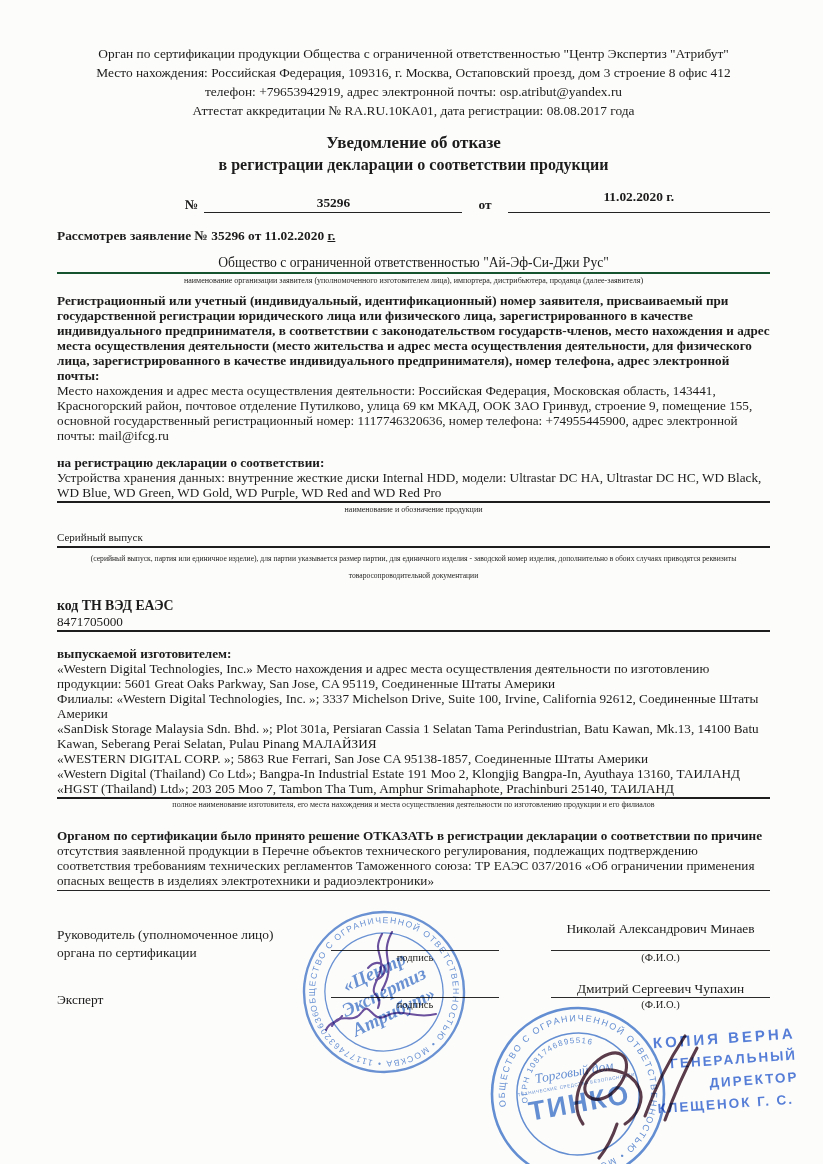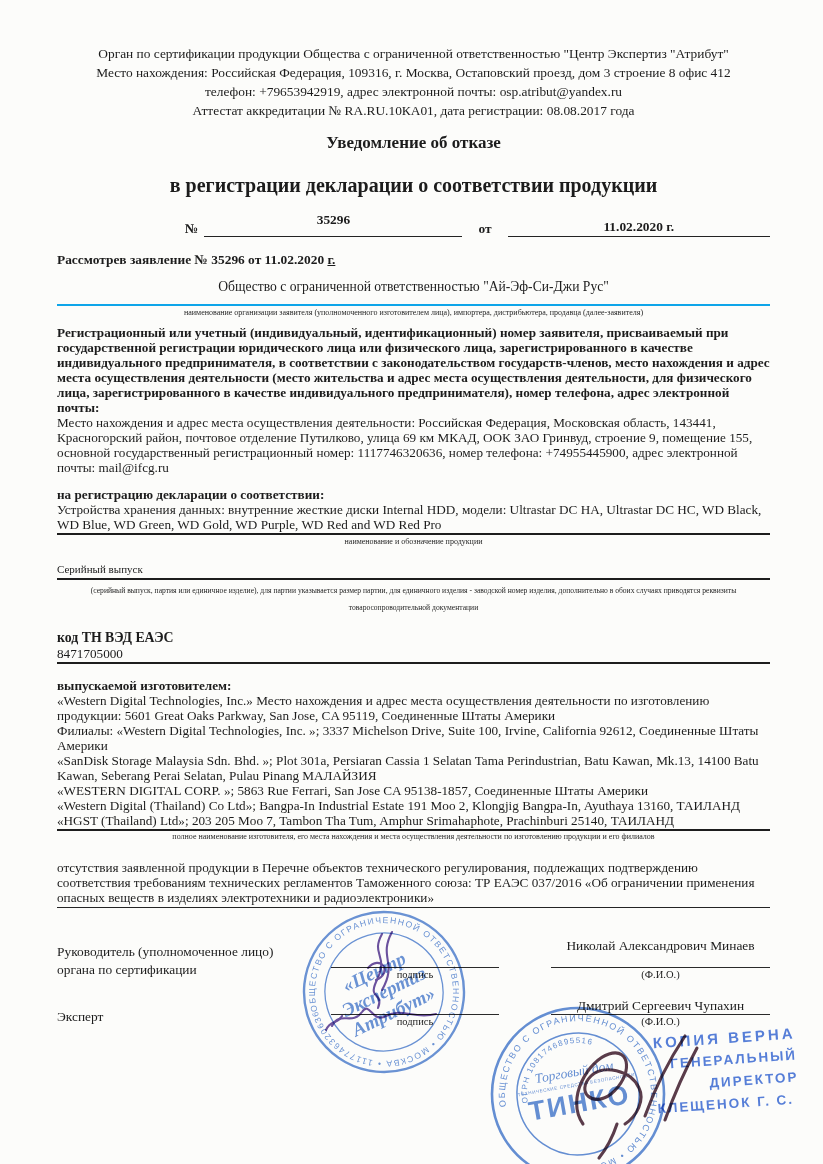--- a/index.html
+++ b/index.html
@@ -6,30 +6,30 @@
   body{
     width:823px;height:1164px;position:relative;overflow:hidden;
     background:#fcfcfa;
     font-family:"Liberation Serif","DejaVu Serif",serif;
     color:#1c1c1c;
   }
   .page{position:absolute;inset:0;padding:44px 53px 0 57px;box-sizing:border-box;}
   p{margin:0;}
   .doc-header{text-align:center;font-size:13.4px;line-height:19px;}
   .doc-title{text-align:center;font-weight:bold;font-size:17px;margin-top:13px;}
-  .doc-subtitle{text-align:center;font-weight:bold;font-size:20px;margin-top:21px;}
+  .doc-subtitle{text-align:center;font-weight:bold;font-size:16px;margin-top:3px;}
   .num-row{display:flex;align-items:flex-end;margin-top:15px;font-weight:bold;font-size:13.4px;}
   .nr-no{margin-left:128px;}
-  .nr-val{width:258px;border-bottom:1.6px solid #232323;text-align:center;margin-left:6px;padding-bottom:8px;}
+  .nr-val{width:258px;border-bottom:1.6px solid #232323;text-align:center;margin-left:6px;padding-bottom:1px;}
   .nr-from{margin-left:16px;}
-  .nr-date{flex:1;border-bottom:1.6px solid #232323;text-align:center;margin-left:16px;padding-bottom:1px;}
+  .nr-date{flex:1;border-bottom:1.6px solid #232323;text-align:center;margin-left:16px;padding-bottom:7px;}
   .reviewed{margin-top:15px;font-weight:bold;font-size:13.4px;}
   .u{text-decoration:underline;}
   .applicant{margin-top:11px;}
-  .applicant-name{display:block;text-align:center;font-size:13.6px;border-bottom:2px solid #0ea5e9;padding-bottom:9px;}
+  .applicant-name{display:block;text-align:center;font-size:13.6px;border-bottom:2px solid #14532d;padding-bottom:1px;}
   .caption{font-size:8px;line-height:9.5px;text-align:center;margin-top:1.5px;color:#1f1f1f;}
   .caption-sm{font-size:7.6px;line-height:17px;text-align:center;margin-top:1.5px;color:#1f1f1f;}
   .para{font-size:13.2px;line-height:15px;}
   .bold{font-weight:bold;}
   .mt8{margin-top:8px;} .mt12{margin-top:12px;} .mt14{margin-top:14px;} .mt18{margin-top:18px;}
   .ublock{border-bottom:2px solid #1d1d1d;padding-bottom:1px;}
   .ublock-thin{border-bottom:1.6px solid #242424;padding-bottom:2px;}
   .serial{margin-top:16px;font-size:11px;}
   .tnved-label{margin-top:14px;font-weight:bold;font-size:13.8px;}
   .sig-section{margin-top:30px;font-size:13.4px;position:relative;}
@@ -105,20 +105,21 @@
     <div class="para">«Western Digital Technologies, Inc.» Место нахождения и адрес места осуществления деятельности по изготовлению продукции: 5601 Great Oaks Parkway, San Jose, CA 95119, Соединенные Штаты Америки</div>
     <div class="para">Филиалы: «Western Digital Technologies, Inc. »; 3337 Michelson Drive, Suite 100, Irvine, California 92612, Соединенные Штаты Америки</div>
     <div class="para">«SanDisk Storage Malaysia Sdn. Bhd. »; Plot 301a, Persiaran Cassia 1 Selatan Tama Perindustrian, Batu Kawan, Mk.13, 14100 Batu Kawan, Seberang Perai Selatan, Pulau Pinang МАЛАЙЗИЯ</div>
     <div class="para">«WESTERN DIGITAL CORP. »; 5863 Rue Ferrari, San Jose CA 95138-1857, Соединенные Штаты Америки</div>
     <div class="para">«Western Digital (Thailand) Co Ltd»; Bangpa-In Industrial Estate 191 Moo 2, Klongjig Bangpa-In, Ayuthaya 13160, ТАИЛАНД</div>
     <div class="para">«HGST (Thailand) Ltd»; 203 205 Moo 7, Tambon Tha Tum, Amphur Srimahaphote, Prachinburi 25140, ТАИЛАНД</div>
   </div>
   <div class="caption">полное наименование изготовителя, его места нахождения и места осуществления деятельности по изготовлению продукции и его филиалов</div>
 
   <div class="ublock-thin mt18">
+    <div class="para bold">Органом по сертификации было принято решение ОТКАЗАТЬ в регистрации декларации о соответствии по причине</div>
     <div class="para">отсутствия заявленной продукции в Перечне объектов технического регулирования, подлежащих подтверждению соответствия требованиям технических регламентов Таможенного союза: ТР ЕАЭС 037/2016 «Об ограничении применения опасных веществ в изделиях электротехники и радиоэлектроники»</div>
   </div>
 
   <div class="sig-section">
     <div class="sig-row">
       <div class="sig-left">
         <div>Руководитель (уполномоченное лицо)</div>
         <div>органа по сертификации</div>
       </div>
       <div class="sig-mid">

